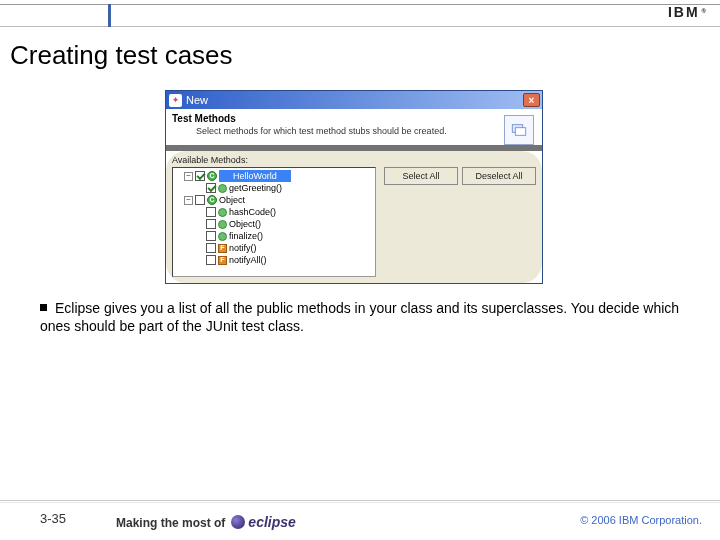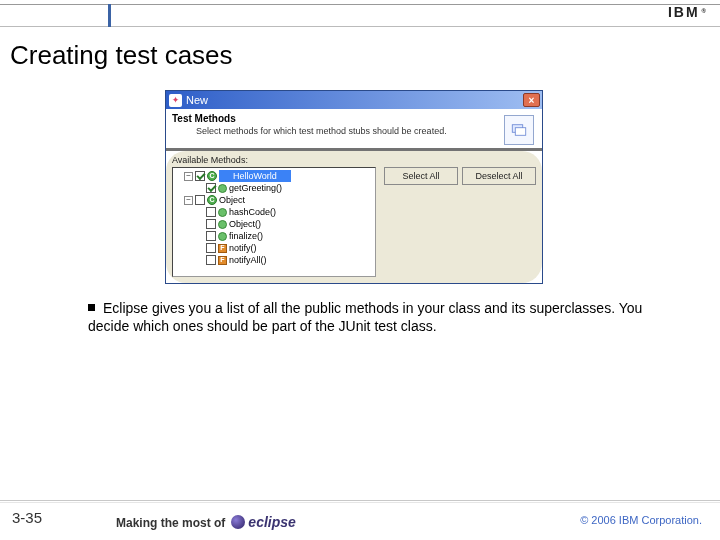--- a/index.html
+++ b/index.html
@@ -58,21 +58,21 @@
     display:flex; align-items:center; justify-content:center; color:#d46; font-size:9px;
   }
   .titlebar .spacer { flex:1; }
   .close-btn {
     width:17px; height:14px; margin-right:2px;
     background:#e17050; border:1px solid #8a3a2a; color:#fff;
     display:flex; align-items:center; justify-content:center;
     font-size:10px; font-weight:bold; border-radius:2px;
   }
   .banner {
-    background:#fff; height:42px; border-bottom:3px solid #737373;
+    background:#fff; height:42px; border-bottom:6px solid #737373;
     padding:4px 6px; position:relative;
   }
   .banner .b-title { font-weight:bold; font-size:10px; }
   .banner .b-sub { font-size:9px; color:#333; margin-top:2px; margin-left:24px; }
   .banner .b-icon {
     position:absolute; right:8px; top:6px; width:30px; height:30px;
     border:1px solid #93a7cf; background:#f4f7ff; display:flex; align-items:center; justify-content:center;
   }
   .banner .b-icon svg { width:18px; height:18px; }
 
@@ -118,32 +118,32 @@
     display:inline-flex; width:9px; height:9px; border-radius:50%; background:#6ac06a; border:1px solid #3a8a3a;
   }
   .fin-icon {
     display:inline-flex; width:9px; height:9px; background:#e08a2a; border:1px solid #a05a10; color:#fff;
     align-items:center; justify-content:center; font-size:7px; font-weight:bold;
   }
   .sel { background:#3b82f6; color:#fff; padding:0 14px; }
 
   .bullet-block {
     position:absolute; left:40px; top:300px; right:34px;
-    font-size:14px; color:#000; line-height:1.25;margin-left:48px;
+    font-size:14px; color:#000; line-height:1.25;
   }
   .bullet-block .sq { display:inline-block; width:7px; height:7px; background:#000; margin-right:8px; position:relative; top:-2px; }
 
   .footer {
     position:absolute; left:0; right:0; bottom:0; height:40px;
     background:#fff;
     display:flex; align-items:center;
   }
   .footer-line-top { position:absolute; left:0; right:0; top:0; height:1px; background:#c8c8c8; }
   .footer-line-bot { position:absolute; left:0; right:0; top:2px; height:1px; background:#e6e6e6; }
-  .page-num { position:absolute; left:12px; bottom:14px; font-size:15px; color:#333; }
+  .page-num { position:absolute; left:40px; bottom:14px; font-size:13px; color:#333; }
   .making { position:absolute; left:116px; bottom:10px; font-size:12px; font-weight:bold; color:#333; display:flex; align-items:flex-end; gap:6px;}
   .eclipse-logo {
     display:inline-flex; align-items:center; gap:3px;
     font-family: Arial; font-style:italic; color:#3a3370; font-size:14px;
   }
   .eclipse-logo .orb { width:14px; height:14px; border-radius:50%; background:radial-gradient(circle at 35% 35%, #8a7bd6, #2c1f63); }
   .copyright { position:absolute; right:18px; bottom:14px; font-size:11px; color:#3e67c4; }
 </style>
 </head>
 <body>

